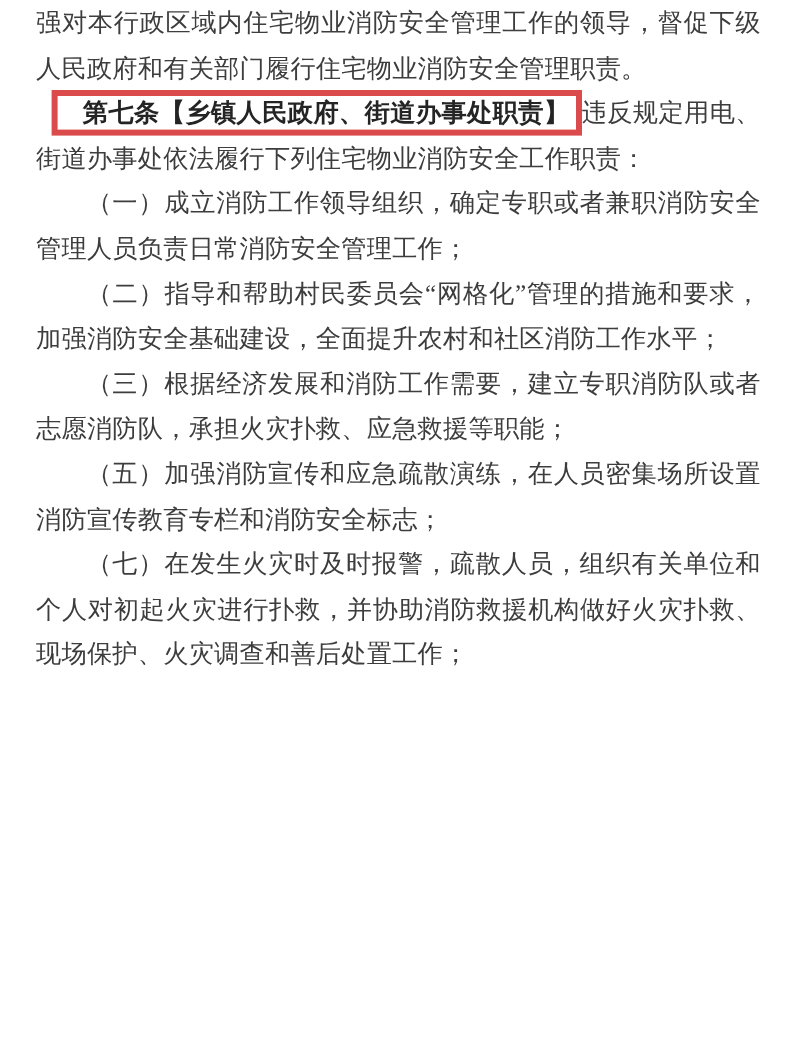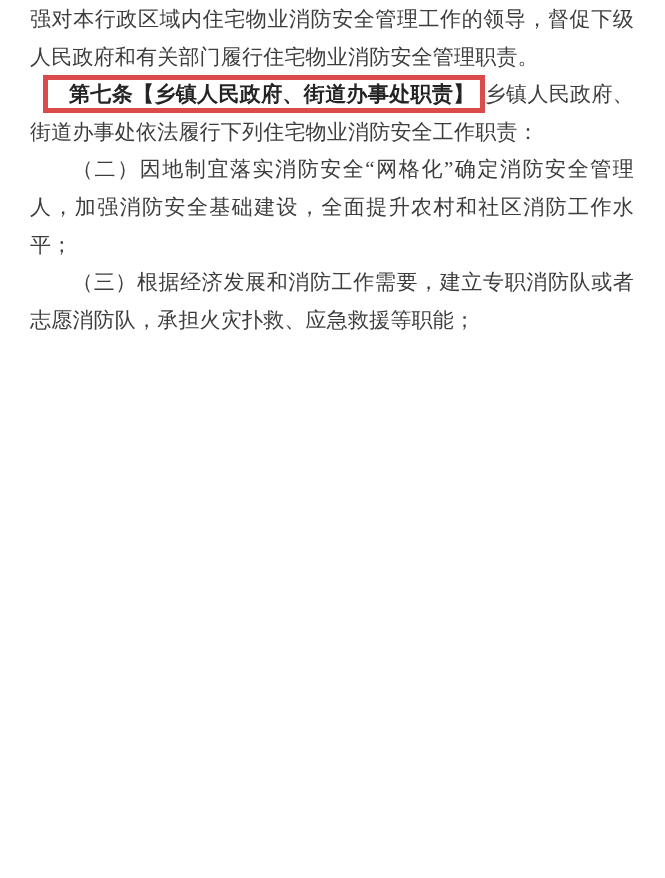--- a/index.html
+++ b/index.html
@@ -48,24 +48,27 @@
   }
 </style>
 </head>
 <body>
 
 <div class="page">
 
   <p class="doc-par no-indent">强对本行政区域内住宅物业消防安全管理工作的领导，督促下级人民政府和有关部门履行住宅物业消防安全管理职责。</p>
 
 
-  <p class="doc-par heading-par"><span class="red-box"><span>第七条【乡镇人民政府、街道办事处职责】</span></span><span>乡镇人民政府、街道办事处依法履行下列住宅物业消防安全工作职责：</span></p>
+  <p class="doc-par heading-par"><span class="red-box"><span>第七条【乡镇人民政府、街道办事处职责】</span></span><span>违反规定用电、街道办事处依法履行下列住宅物业消防安全工作职责：</span></p>
 
+  <p class="doc-par indent">（一）成立消防工作领导组织，确定专职或者兼职消防安全管理人员负责日常消防安全管理工作；</p>
 
-  <p class="doc-par indent">（二）因地制宜落实消防安全“网格化”确定消防安全管理人，加强消防安全基础建设，全面提升农村和社区消防工作水平；</p>
+  <p class="doc-par indent">（二）指导和帮助村民委员会“网格化”管理的措施和要求，加强消防安全基础建设，全面提升农村和社区消防工作水平；</p>
 
   <p class="doc-par indent">（三）根据经济发展和消防工作需要，建立专职消防队或者志愿消防队，承担火灾扑救、应急救援等职能；</p>
 
 
+  <p class="doc-par indent">（五）加强消防宣传和应急疏散演练，在人员密集场所设置消防宣传教育专栏和消防安全标志；</p>
 
 
+  <p class="doc-par indent">（七）在发生火灾时及时报警，疏散人员，组织有关单位和个人对初起火灾进行扑救，并协助消防救援机构做好火灾扑救、现场保护、火灾调查和善后处置工作；</p>
 
 </div>
 
 </body></html>

